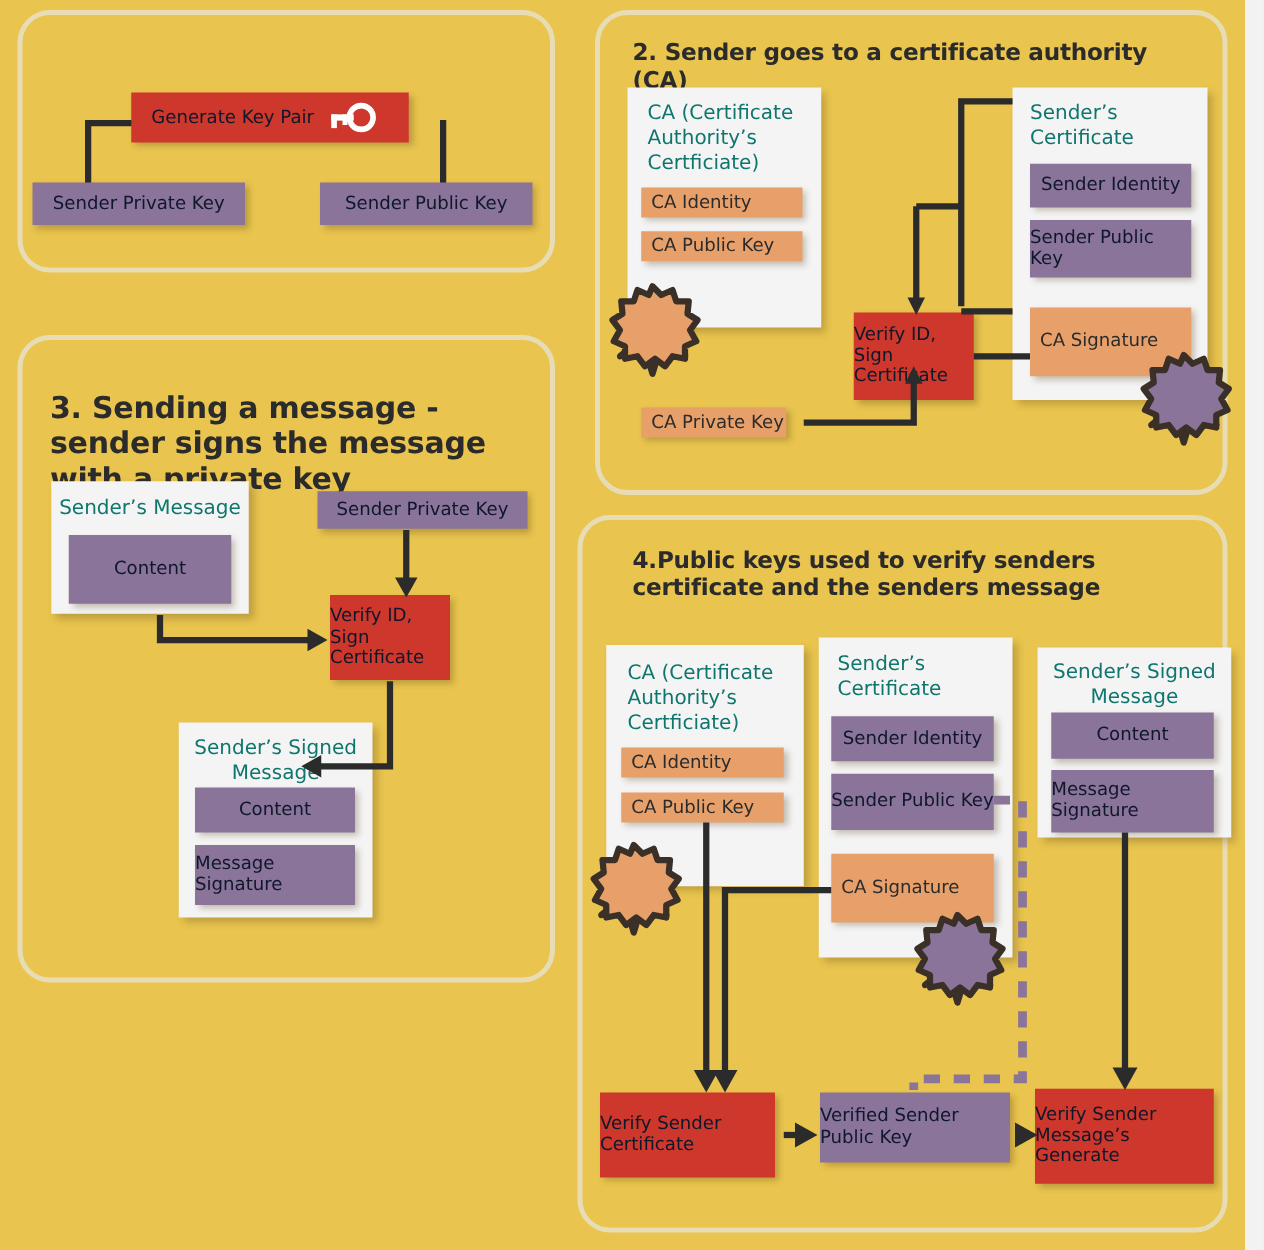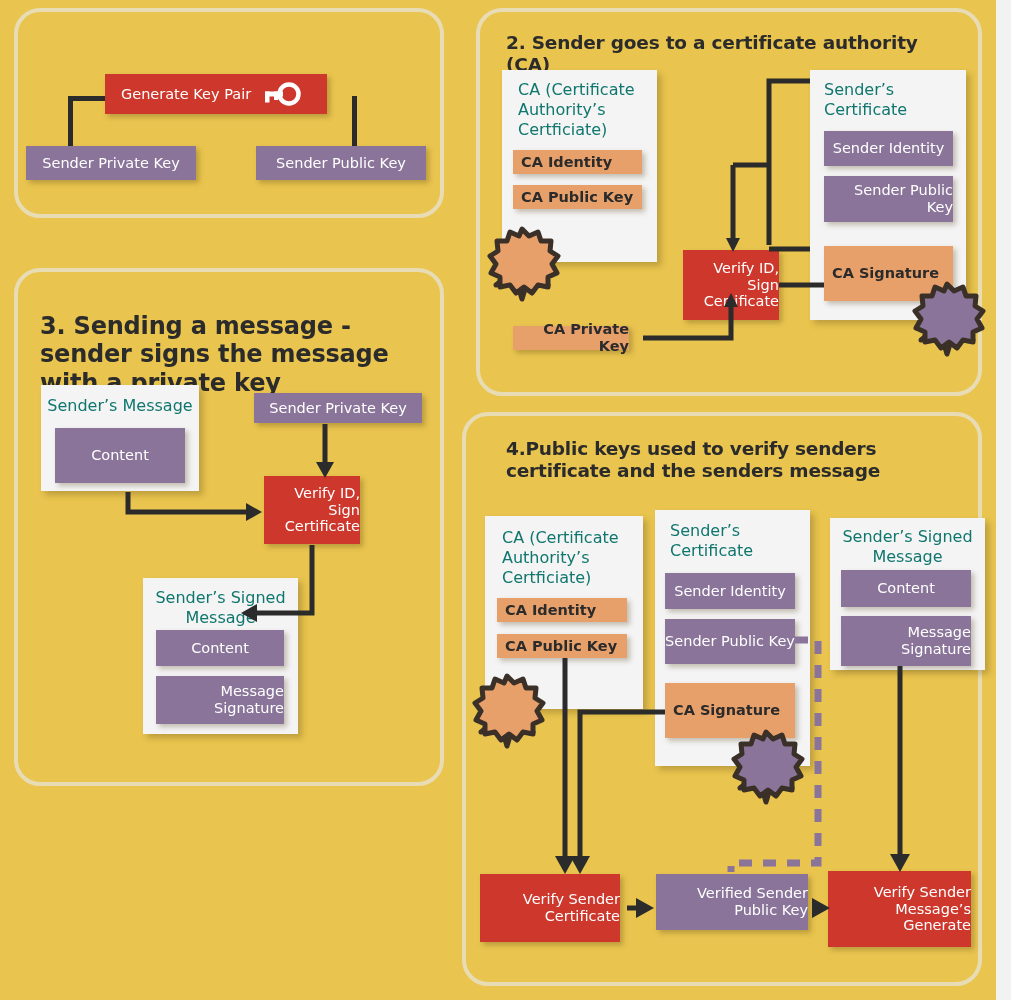--- a/index.html
+++ b/index.html
@@ -35,22 +35,22 @@
   #t1{left:76px;  top:32px;  font-size:18.5px;}
   #t2{left:506px; top:32px;  font-size:18.5px; width:460px;}
   #t3{left:40px;  top:312px; font-size:24px; width:380px;}
   #t4{left:506px; top:438px; font-size:18.5px; width:470px;}
 
   
   .blk{
     position:absolute;
     box-sizing:border-box;
     display:flex;align-items:center;justify-content:center;
-    text-align:right;
-    color:#ffffff;
+    text-align:left;
+    color:#0f172a;
     font-size:14.5px;
     line-height:1.16;
     box-shadow:3px 3px 5px rgba(80,60,20,.30);
     font-family:"DejaVu Sans", sans-serif;
   }
   .purple{background:#8a7499;}
   .red{background:#cd372c;}
   .orange{background:#e8a06a;color:#2b2b2b;}
   .card{
     position:absolute;
@@ -59,21 +59,21 @@
     box-sizing:border-box;
   }
   .cardtitle{
     position:absolute;
     color:#0f766e;
     font-size:16px;
     line-height:1.26;
     font-family:"DejaVu Sans", sans-serif;
   }
   .ct-center{text-align:center;}
-  .lbl-left{justify-content:flex-start;padding-left:8px;text-align:right;font-weight:bold;}
+  .lbl-left{justify-content:flex-start;padding-left:8px;text-align:right;}
 
   
   .ln{position:absolute;background:#2b2b2b;}
   svg.ov{position:absolute;left:0;top:0;width:1011px;height:1000px;pointer-events:none;overflow:visible;}
 </style>
 </head>
 <body>
 
 <div id="stage">
   <div class="goldbg"></div>

